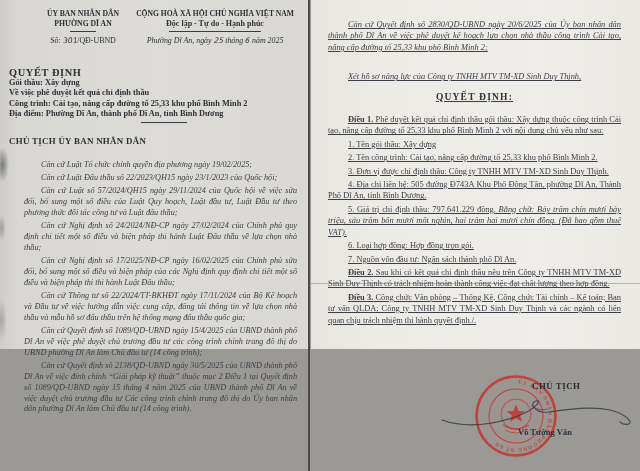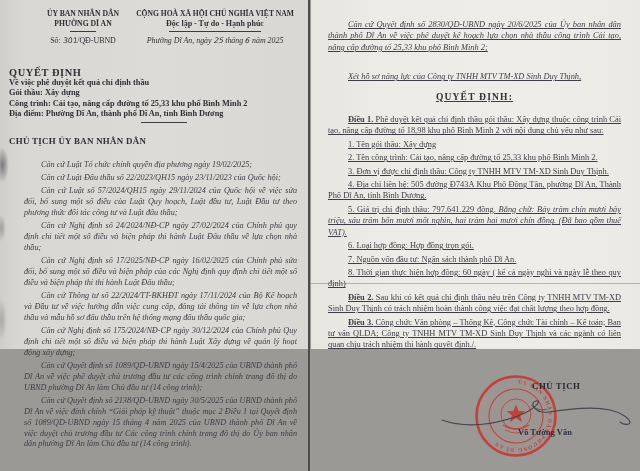--- a/index.html
+++ b/index.html
@@ -82,64 +82,62 @@
         <span>Phường Dĩ An, ngày</span>
         <span class="hand">25</span>
         <span>tháng</span>
         <span class="hand">6</span>
         <span>năm 2025</span>
       </div>
     </div>
 
     <div id="title-block">
       <div class="t">QUYẾT ĐỊNH</div>
+      <div class="s">Gói thầu: Xây dựng</div>
       <div class="s">Về việc phê duyệt kết quả chỉ định thầu</div>
-      <div class="s">Gói thầu: Xây dựng</div>
       <div class="s">Công trình: Cải tạo, nâng cấp đường tổ 25,33 khu phố Bình Minh 2</div>
       <div class="s">Địa điểm: Phường Dĩ An, thành phố Dĩ An, tỉnh Bình Dương</div>
       <div class="sep"></div>
       <div class="auth">CHỦ TỊCH ỦY BAN NHÂN DÂN</div>
     </div>
 
     <div id="recitals">
       <p>Căn cứ Luật Tổ chức chính quyền địa phương ngày 19/02/2025;</p>
-      <p>Căn cứ Luật Đấu thầu số 22/2023/QH15 ngày 23/11/2023 của Quốc hội;</p>
+      <p>Căn cứ Luật Đấu thầu số 22/2023/QH15 ngày 23/1/2023 của Quốc hội;</p>
       <p>Căn cứ Luật số 57/2024/QH15 ngày 29/11/2024 của Quốc hội về việc sửa đổi, bổ sung một số điều của Luật Quy hoạch, Luật đầu tư, Luật Đầu tư theo phương thức đối tác công tư và Luật đấu thầu;</p>
       <p>Căn cứ Nghị định số 24/2024/NĐ-CP ngày 27/02/2024 của Chính phủ quy định chi tiết một số điều và biện pháp thi hành Luật Đấu thầu về lựa chọn nhà thầu;</p>
       <p>Căn cứ Nghị định số 17/2025/NĐ-CP ngày 16/02/2025 của Chính phủ sửa đổi, bổ sung  một số điều và biện pháp của các Nghị định quy định chi tiết một số điều và biện pháp thi thi hành Luật Đấu thầu;</p>
       <p>Căn cứ Thông tư số 22/2024/TT-BKHĐT ngày 17/11/2024 của Bộ Kế hoạch và Đầu tư về việc hướng dẫn việc cung cấp, đăng tải thông tin về lựa chọn nhà thầu và mẫu hồ sơ đấu thầu trên hệ thống mạng đấu thầu quốc gia;</p>
-      <p>Căn cứ Nghị định số 175/2024/NĐ-CP ngày 30/12/2024 của Chính phủ Quy định chi tiết một số điều và biện pháp thi hành Luật Xây dựng về quản lý hoạt động xây dựng;</p>
       <p>Căn cứ Quyết định số 1089/QD-UBND ngày 15/4/2025 của UBND thành phố Dĩ An về việc phê duyệt chủ trương đầu tư các công trình chỉnh trang đô thị do UBND phường Dĩ An làm Chủ đầu tư (14 công trình);</p>
       <p>Căn cứ Quyết định số 2138/QD-UBND ngày 30/5/2025 của UBND thành phố Dĩ An về việc đính chính “Giải pháp kỹ thuật” thuộc mục 2 Điều 1 tại Quyết định số 1089/QD-UBND ngày 15 tháng 4 năm 2025 của UBND thành phố Dĩ An về việc duyệt chủ trương đầu tư Các công trình chỉnh trang đô thị do Ủy ban nhân dân phường Dĩ An làm Chủ đầu tư (14 công trình).</p>
     </div>
 
     <div class="smudge" id="sm1"></div>
     <div class="smudge" id="sm2"></div>
     <div class="smudge" id="sm3"></div>
   </div>
 
   <div id="page-divider"></div>
 
   <div class="page" id="page-right">
 
     <div id="right-content">
       <p class="rec">Căn cứ Quyết định số 2830/QD-UBND ngày 20/6/2025 của Ủy ban nhân dân thành phố Dĩ An về việc phê duyệt kế hoạch lựa chọn nhà thầu công trình Cải tạo, nâng cấp đường tổ 25,33 khu phố Bình Minh 2;</p>
       <p class="xet">Xét hồ sơ  năng lực của  Công ty TNHH  MTV TM-XD Sinh  Duy Thịnh,</p>
       <p class="qd-heading">QUYẾT ĐỊNH:</p>
 
-      <p><span class="dieu">Điều 1.</span><span> Phê duyệt kết quả chỉ định thầu gói thầu:  Xây dựng thuộc công trình Cải tạo, nâng cấp đường tổ 18,98 khu phố Bình Minh 2  với nội dung chủ yếu như sau:</span></p>
+      <p><span class="dieu">Điều 1.</span><span> Phê duyệt kết quả chỉ định thầu gói thầu:  Xây dựng thuộc công trình Cải tạo, nâng cấp đường tổ 25,33 khu phố Bình Minh 2  với nội dung chủ yếu như sau:</span></p>
 
       <p>1. Tên gói thầu: Xây dựng</p>
       <p>2. Tên công trình: Cải tạo, nâng cấp đường tổ 25,33 khu phố Bình Minh 2.</p>
       <p>3. Đơn vị được chỉ định thầu: Công ty TNHH  MTV TM-XD Sinh  Duy Thịnh.</p>
       <p>4. Địa chỉ liên hệ: 505 đường Đ743A Khu Phố Đông Tân, phường Dĩ An, Thành Phố  Dĩ An, tỉnh Bình Dương.</p>
       <p><span>5. Giá trị chỉ định thầu: 797.641.229 đồng.</span><span class="it"> Bằng chữ: Bảy trăm chín mươi bảy triệu, sáu trăm bốn mươi mốt nghìn, hai trăm hai mươi chín đồng. (Đã bao gồm thuế VAT).</span></p>
       <p>6. Loại hợp đồng: Hợp đồng trọn gói.</p>
       <p>7. Nguồn vốn đầu tư: Ngân sách thành phố Dĩ An.</p>
-      <p>8. Thời gian thực hiện hợp đồng: 60 ngày ( kể cả ngày nghỉ và ngày lễ theo quy định)</p>
 
       <p><span class="dieu">Điều 2.</span><span> Sau khi có kết quả chỉ định thầu nêu trên Công ty TNHH  MTV TM-XD Sinh  Duy Thịnh có trách nhiệm hoàn thành công việc đạt chất lượng theo hợp đồng.</span></p>
       <p><span class="dieu">Điều 3.</span><span> Công chức Văn phòng – Thống Kê, Công chức Tài chính – Kế toán; Ban tư vấn QLDA; Công ty TNHH  MTV TM-XD Sinh  Duy Thịnh và các ngành có liên quan chịu trách nhiệm thi hành quyết định./.</span></p>
     </div>
 
     <div id="fold-line"></div>
 
 
     <svg id="stamp" viewBox="0 0 86 86">
       <circle cx="43" cy="43" r="39.5" fill="rgba(194,58,51,0.05)" stroke="#c23a33" stroke-width="2.6" opacity="0.9"></circle>

